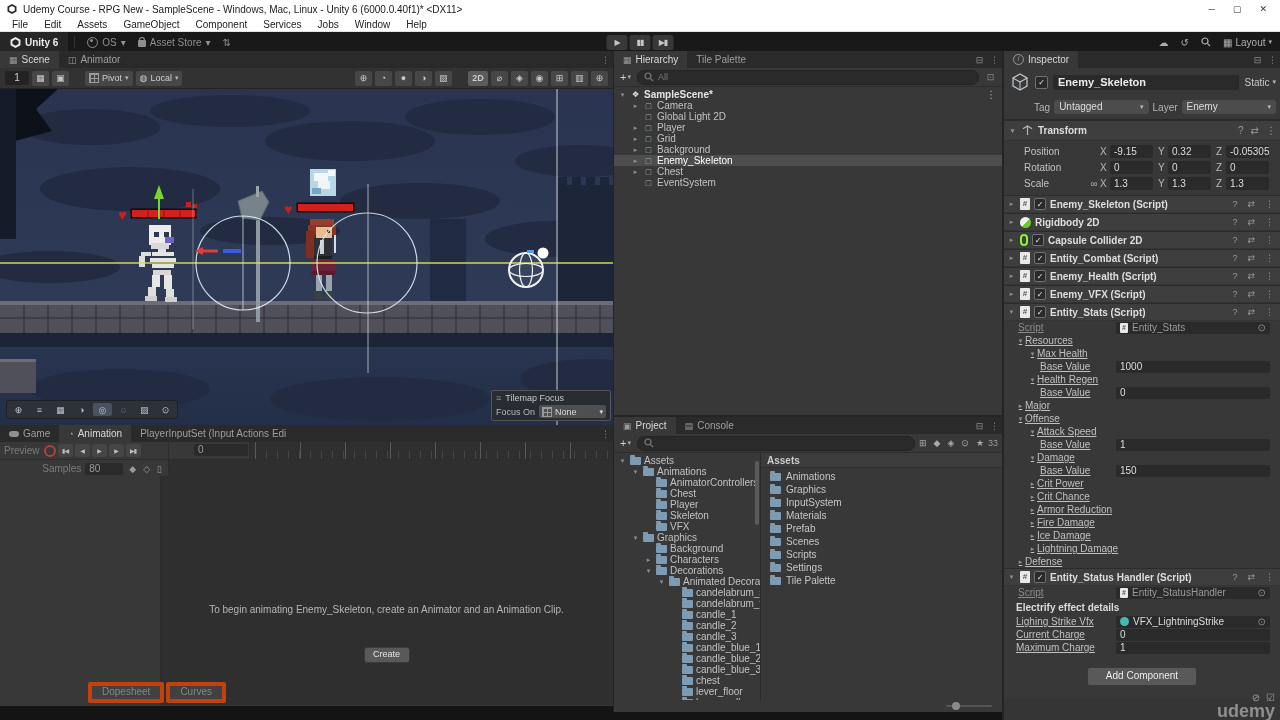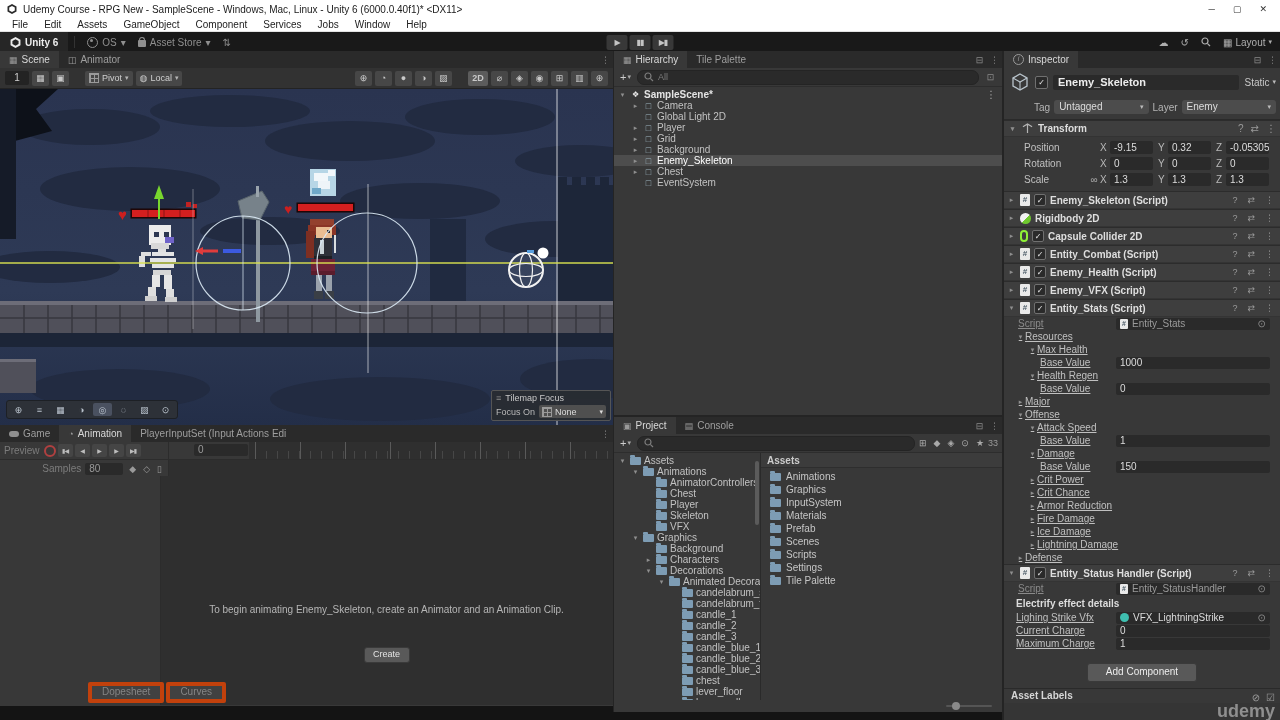--- a/index.html
+++ b/index.html
@@ -1076,21 +1076,20 @@
           <span class="lbl" style="padding-left: 12px;">Maximum Charge</span>
           <div class="val">
             <span class="vtxt">1</span>
           </div>
         </div>
       </div>
     <div class="addcomp-wrap">
         <div class="addcomp">Add Component</div>
       </div>
     <div class="insp-footer"></div>
-    <div class="asset-labels">Asset Labels</div>
     <div style="height:22px;background:#353535;"></div>
   </div>
   <div class="watermark">
     <div class="wm-ics" id="wm-icons">
         <div class="wm-ic">⊘</div>
         <div class="wm-ic">☑</div>
       </div>
     <div class="wm-text">udemy</div>
   </div>
 </div>

